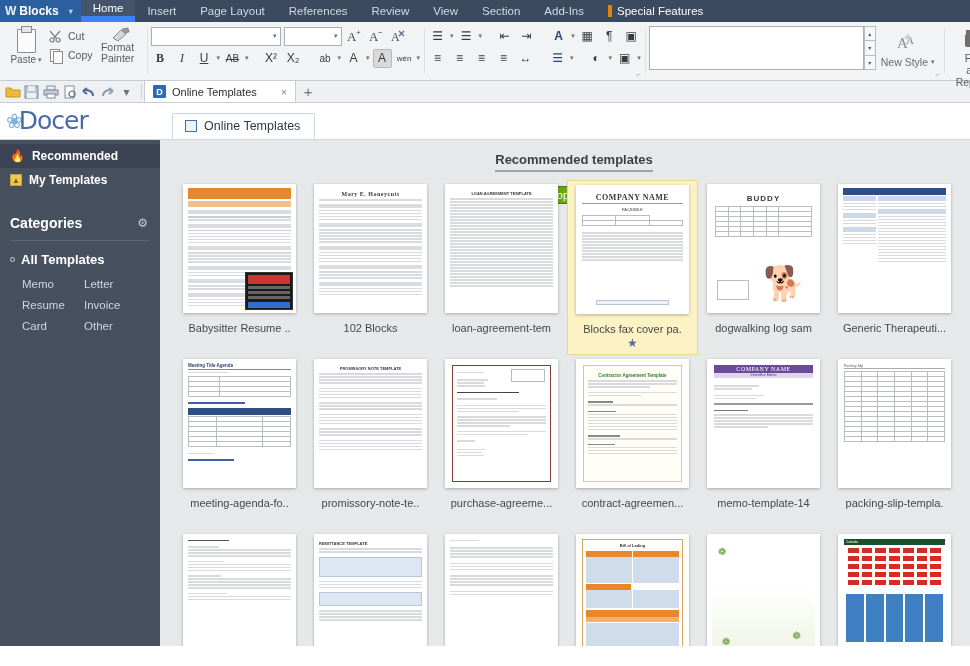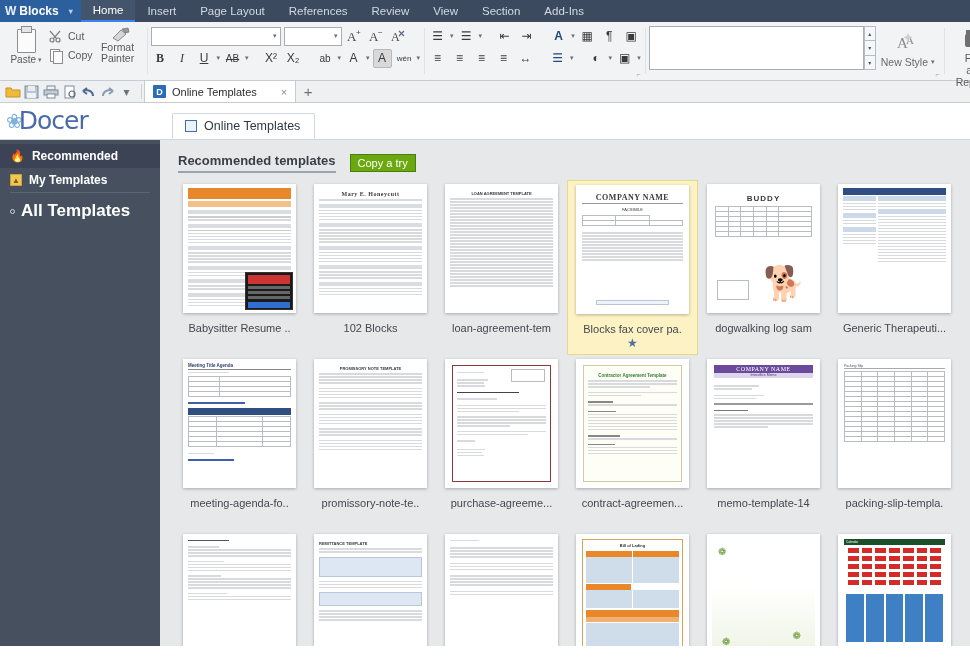--- a/index.html
+++ b/index.html
@@ -25,21 +25,21 @@
   }
   .trial-logo { font-size: 12px; font-weight: bold; color:#e8f0fa; letter-spacing:-1px;}
   .trial-caret { font-size: 8px; color: #b9cde4; margin-left: 6px; }
   .menuitems { display: flex; align-items: stretch; flex: 1; }
   .menuitem {
     padding: 0 12px; display: flex; align-items: center;
     font-size: 11.5px; color: #d2dae4; white-space: nowrap;
   }
   .menuitem.active {
     background: #44556b; color: #ffffff;
-    border-bottom: 2px solid #3b82f6;
+    border-bottom: 6px solid #3b82f6;
   }
   .menuitem .bar {
     display:inline-block; width:4px; height:12px; background:#e8820c;
     margin-right:5px;
   }
   .menuitem.special { color: #ffffff; }
 
   
   .ribbon {
     height: 59px; background: #f2f3f5;
@@ -179,35 +179,36 @@
     display:inline-flex;align-items:center;justify-content:center;font-size:8px;color:#7a5f12;}
   .sb-cat{
     display:flex; align-items:center; justify-content:space-between;
     padding:0 12px 0 10px; height:34px; margin-top:14px;
   }
   .sb-cat-title{ font-size:14px; font-weight:bold; color:#ffffff;}
   .sb-gear{ color:#c6cdd8; font-size:12px;}
   .sb-rule{ height:1px; background:#5b6475; margin:0 10px 6px 10px;}
   .sb-node{
     display:flex; align-items:center; gap:6px; height:24px; padding-left:10px;
-    font-size:17px; font-weight:bold; color:#ffffff;
+    font-size:13px; font-weight:bold; color:#ffffff;
   }
   .sb-bullet{ width:5px;height:5px;border:1px solid #cfd6e2; border-radius:50%;}
   .sb-sub{ display:flex; flex-wrap:wrap; padding:2px 0 0 22px;}
   .sb-sub a{
     width:62px; font-size:11.5px; color:#cfd6e2; height:21px;
     display:flex; align-items:center; text-decoration:none;
   }
 
   .content{
     flex:1; background:#e6e8ea; overflow:hidden; position:relative;
   }
   .content-head{
     display:flex; align-items:center; gap:14px; padding:12px 0 0 18px;
     height:34px;
+    flex-direction:column;
   }
   .ch-title{
     font-size:13px; font-weight:bold; color:#3a3f45;
     border-bottom:2px solid #9aa4ae; padding-bottom:3px;
   }
   .ch-try{
     background:#6aa80f; color:#ffffff; font-size:11px;
     padding:2px 7px; border:1px solid #4d7d0a;
   }
 
@@ -289,20 +290,24 @@
       </div>
     <div class="menuitem">
         <span>View</span>
       </div>
     <div class="menuitem">
         <span>Section</span>
       </div>
     <div class="menuitem">
         <span>Add-Ins</span>
       </div>
+    <div class="menuitem special">
+      <span class="bar"></span>
+      <span>Special Features</span>
+    </div>
   </div>
 </div>
 
 <div class="ribbon">
 
   <div class="rgroup clip">
     <div class="paste-btn">
       <span class="paste-ico"></span>
       <span class="paste-lbl">
         <span>Paste</span>
@@ -580,25 +585,37 @@
   <div class="sidebar">
     <div class="sb-item active">
       <span class="sb-fire">🔥</span>
       <span>Recommended</span>
     </div>
     <div class="sb-item">
       <span class="sb-doc">▲</span>
       <span>My Templates</span>
     </div>
 
+    <div class="sb-cat">
+      <span class="sb-cat-title">Categories</span>
+      <span class="sb-gear">⚙</span>
+    </div>
     <div class="sb-rule"></div>
 
     <div class="sb-node">
       <span class="sb-bullet"></span>
       <span>All Templates</span>
+    </div>
+    <div class="sb-sub">
+      <a>Memo</a>
+      <a>Letter</a>
+      <a>Resume</a>
+      <a>Invoice</a>
+      <a>Card</a>
+      <a>Other</a>
     </div>
   </div>
 
   <div class="content">
     <div class="content-head">
       <span class="ch-title">Recommended templates</span>
       <span class="ch-try">Copy a try</span>
     </div>
 
     <div class="grid">

